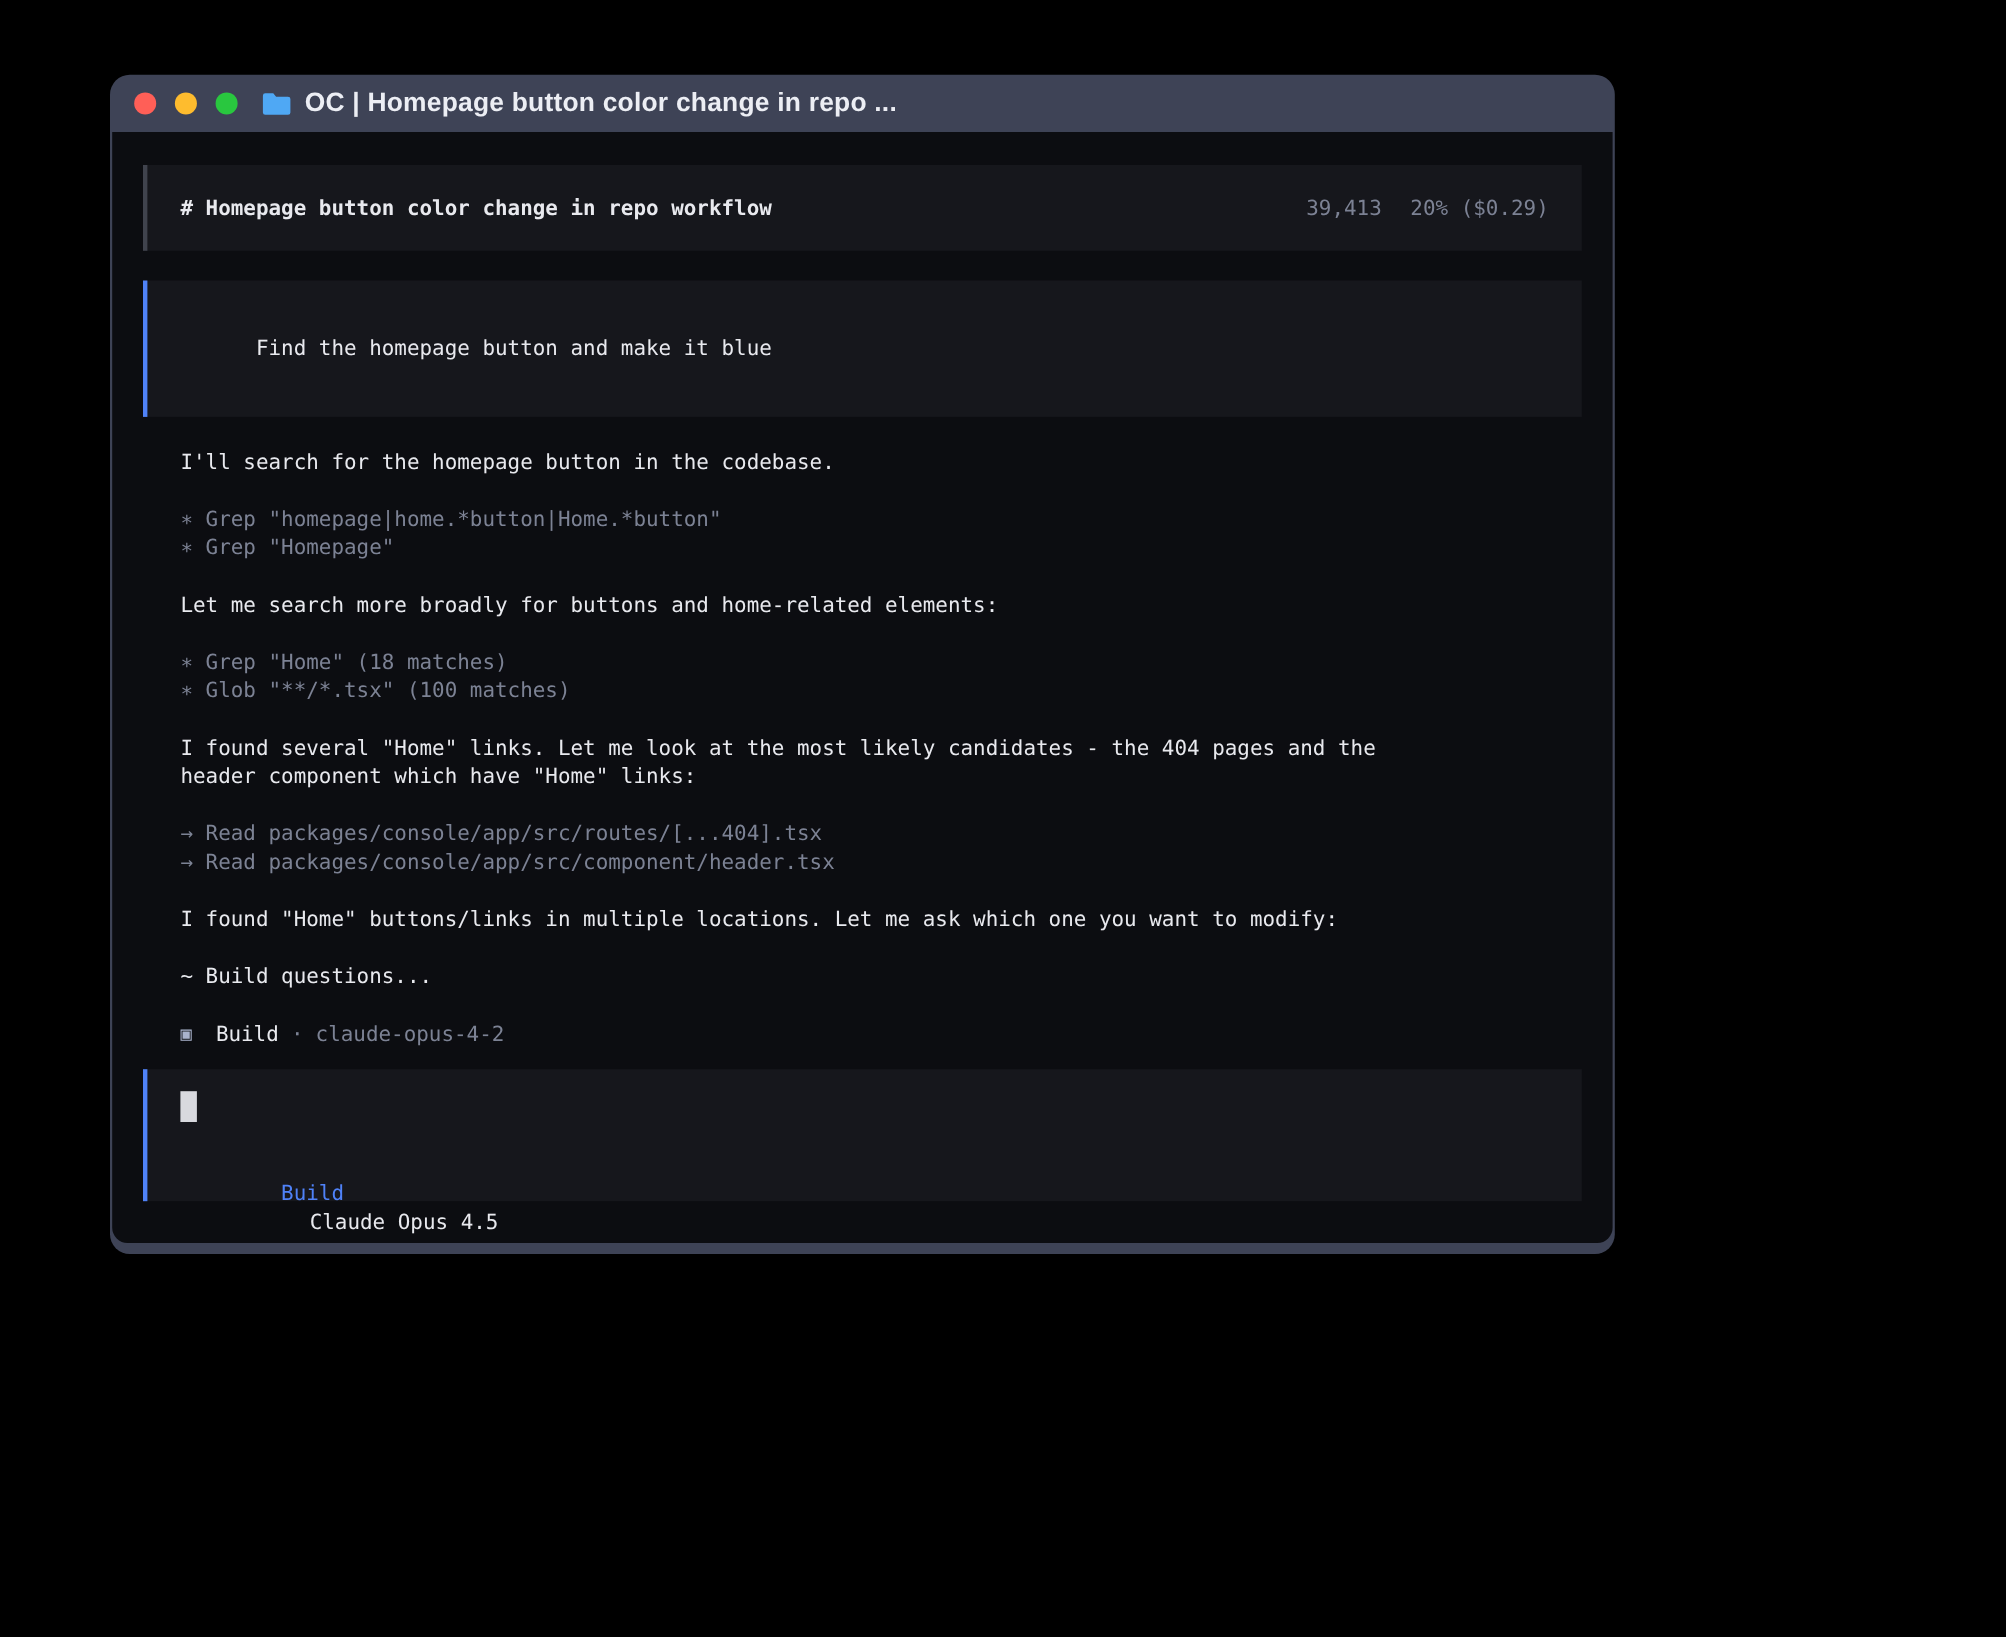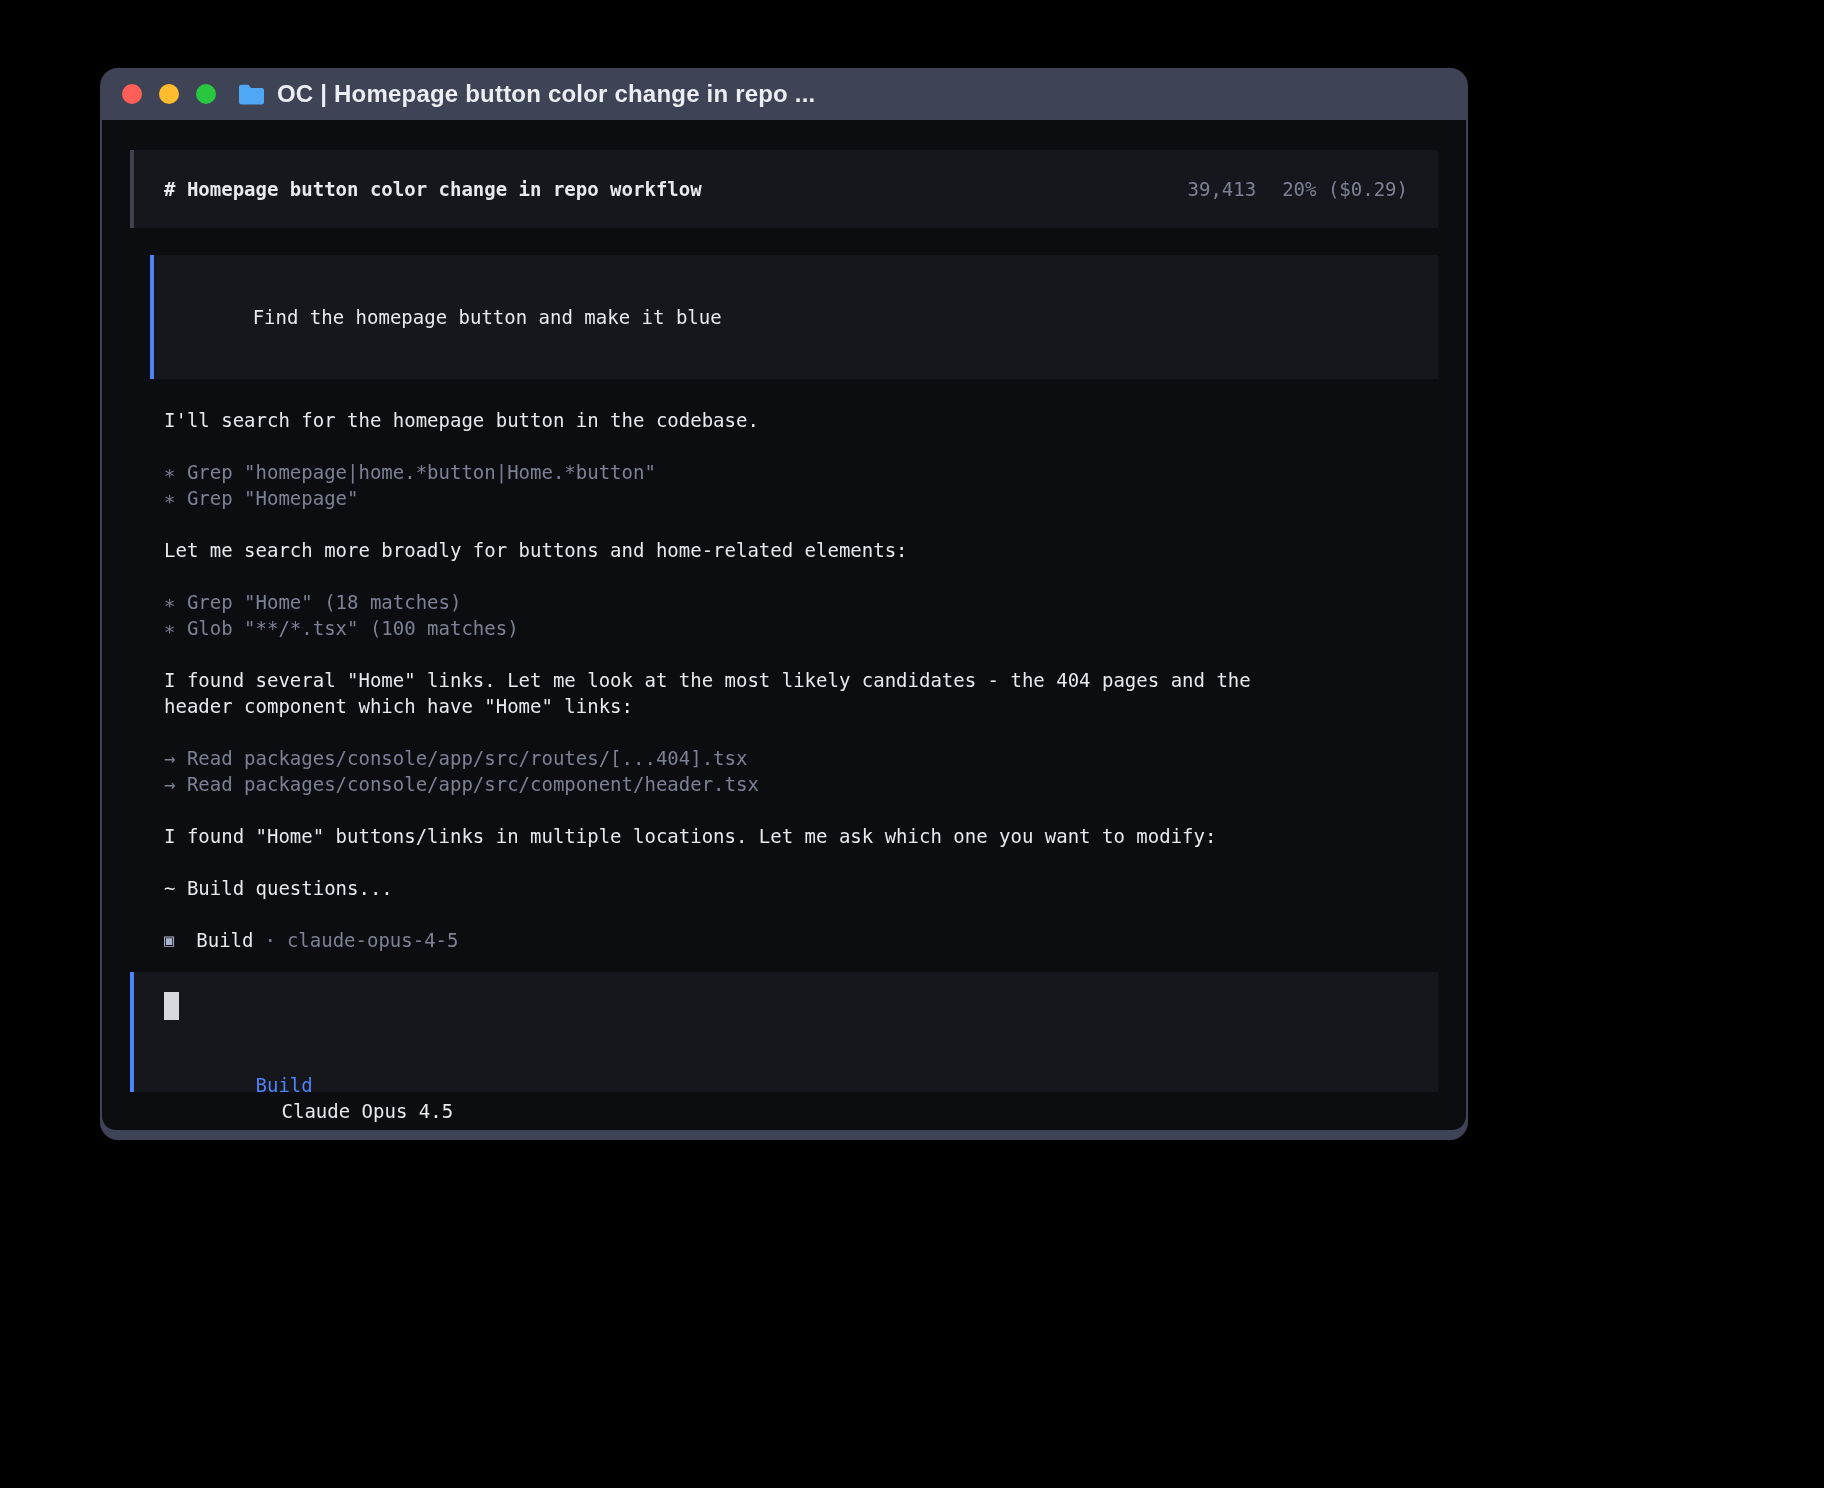--- a/index.html
+++ b/index.html
@@ -69,21 +69,20 @@
     margin-top:30px;
     display:flex;justify-content:space-between;align-items:center;
   }
   .header-title{font-weight:bold;color:var(--text);}
   .header-stats{color:var(--dim);display:flex;gap:26px;}
   .user-block{
     margin-top:27px;
     border-left-color:var(--accent-blue);
     padding:23px 30px;
     color:var(--text);
-    margin-left:20px;
   }
   .transcript{margin-top:28px;padding-left:34px;}
   .tline{line-height:26px;min-height:26px;white-space:pre;}
   .tline.text{color:var(--text);}
   .tline.dim{color:var(--dim);}
   .agent-row{
     padding-left:34px;margin-top:0;height:26px;line-height:26px;
     display:flex;align-items:center;white-space:pre;
   }
   .agent-icon{color:#a9b2cc;font-size:17px;margin-right:22px;}
@@ -157,21 +156,21 @@
         <div class="tline text"><span>I found "Home" buttons/links in multiple locations. Let me ask which one you want to modify:</span></div>
         <div class="tline text"><span></span></div>
         <div class="tline text"><span>~ Build questions...</span></div>
         <div class="tline text"><span></span></div>
       </div>
 
     <div class="agent-row">
       <span class="agent-icon">▣</span>
       <span class="agent-name">Build</span>
       <span class="agent-sep">·</span>
-      <span class="agent-model">claude-opus-4-5</span>
+      <span class="agent-model">claude-opus-4-2</span>
     </div>
 
     <div class="input-box">
       <div class="cursor-row">
         <span class="cursor"></span>
       </div>
       <div class="input-gap"></div>
       <div class="model-row">
         <span class="mode">Build</span>
         <span class="model">Claude Opus 4.5</span>

